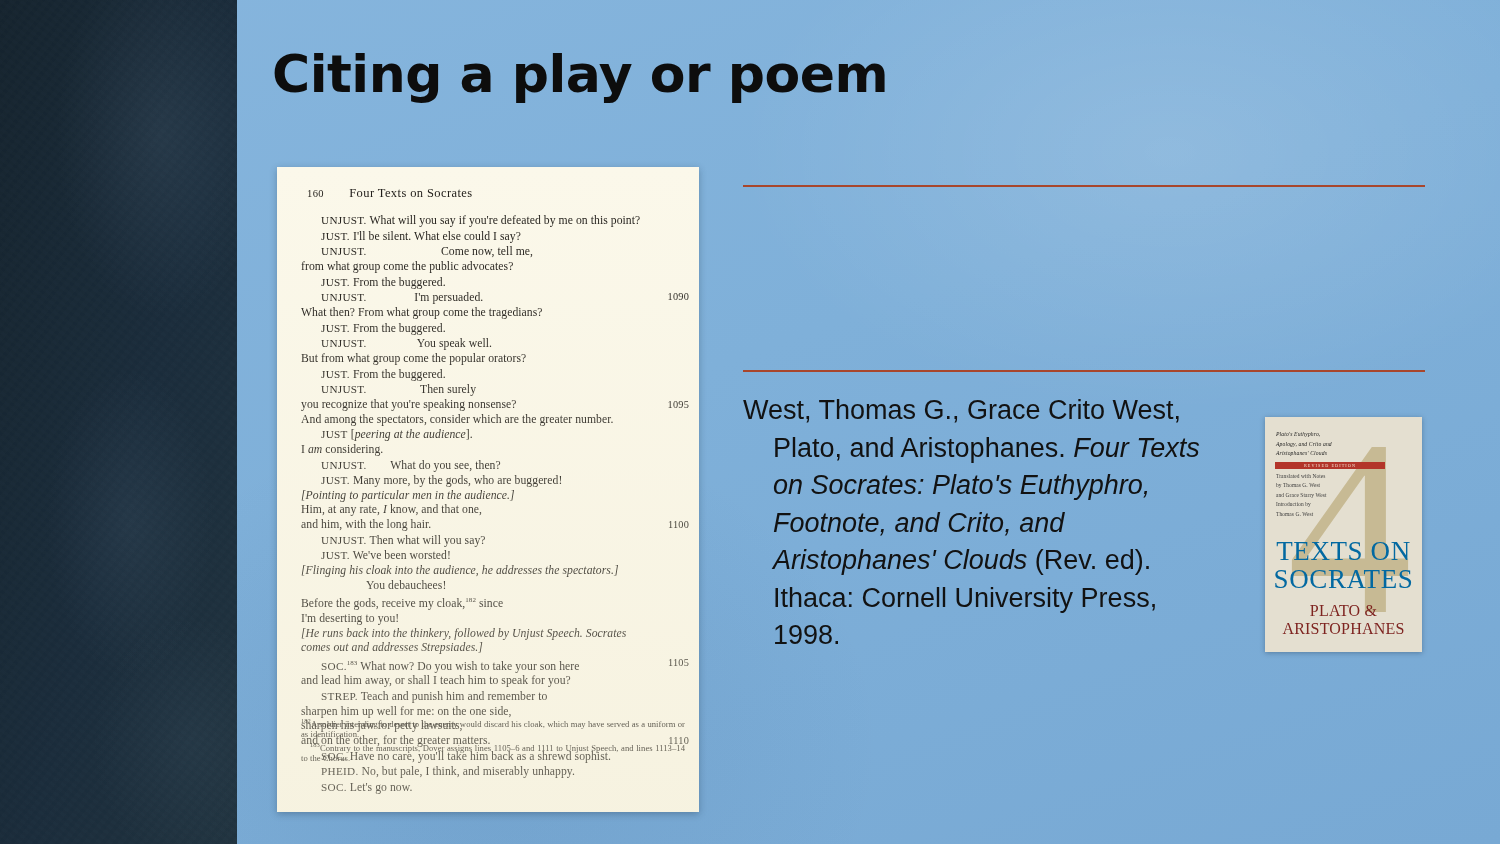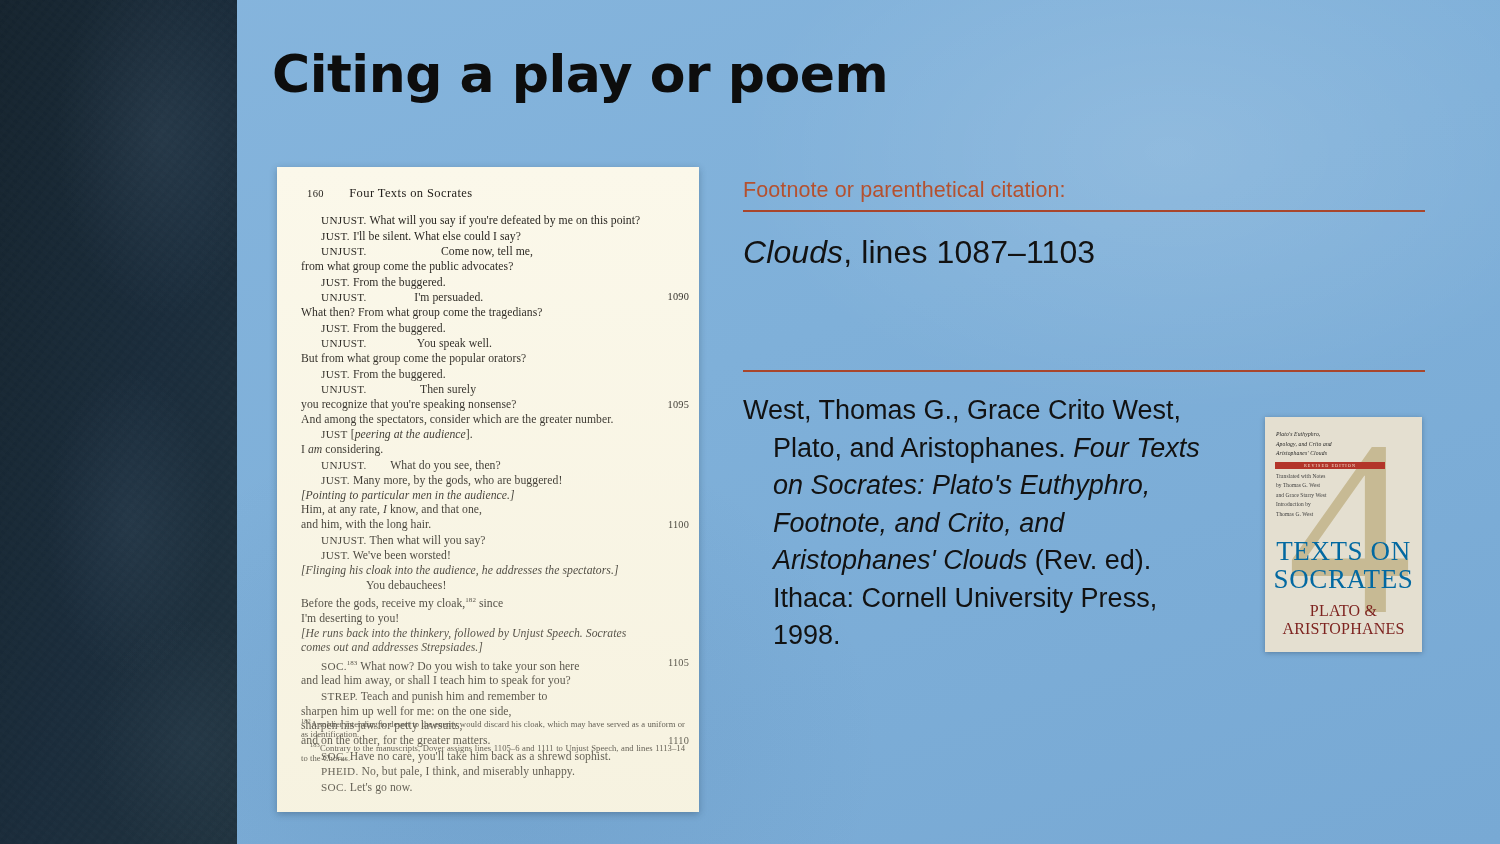--- a/index.html
+++ b/index.html
@@ -191,25 +191,21 @@
         <div class="ln ind"><span class="sp">SOC.</span><span> Let's go now.</span></div>
       </div>
     <div class="notes" id="scan-notes">
         <div><sup>182</sup><span>A soldier intending to desert to the enemy would discard his cloak, which may have served as a uniform or as identification.</span></div>
         <div class="p2"><sup>183</sup><span>Contrary to the manuscripts, Dover assigns lines 1105–6 and 1111 to Unjust Speech, and lines 1113–14 to the Chorus.</span></div>
       </div>
     <div class="tint"></div>
   </div>
 
   <div class="rcol" id="fn-block">
-    <div class="rhead">Footnote or parenthetical citation:</div>
     <div class="rrule"></div>
-    <div id="fn-value">
-      <span class="it">Clouds</span><span>, lines 1087–1103</span>
-    </div>
   </div>
 
   <div class="rcol" id="bib-block">
     <div class="rrule"></div>
     <div id="bib-value">
       <span>West, Thomas G., Grace Crito West, Plato, and Aristophanes. </span><span class="it">Four Texts on Socrates: Plato's Euthyphro, Footnote, and Crito, and Aristophanes' Clouds</span><span> (Rev. ed). Ithaca: Cornell University Press, 1998.</span>
     </div>
   </div>
 
   <div id="cover">

